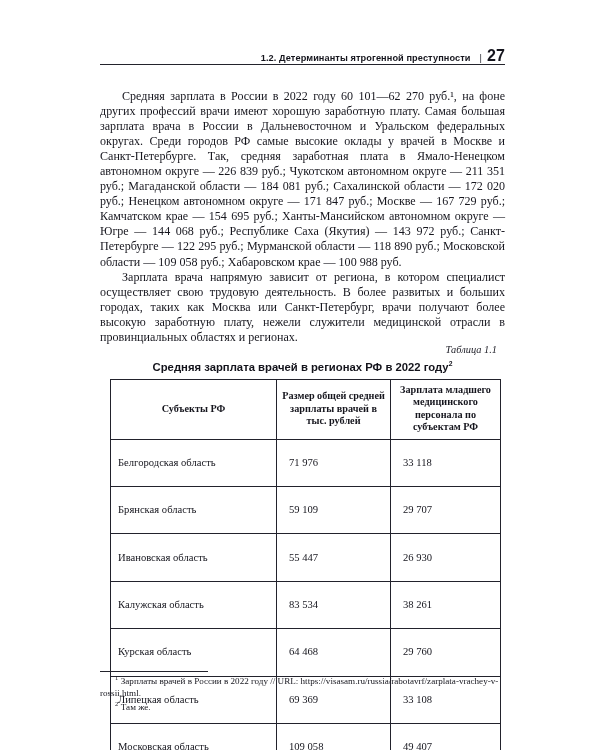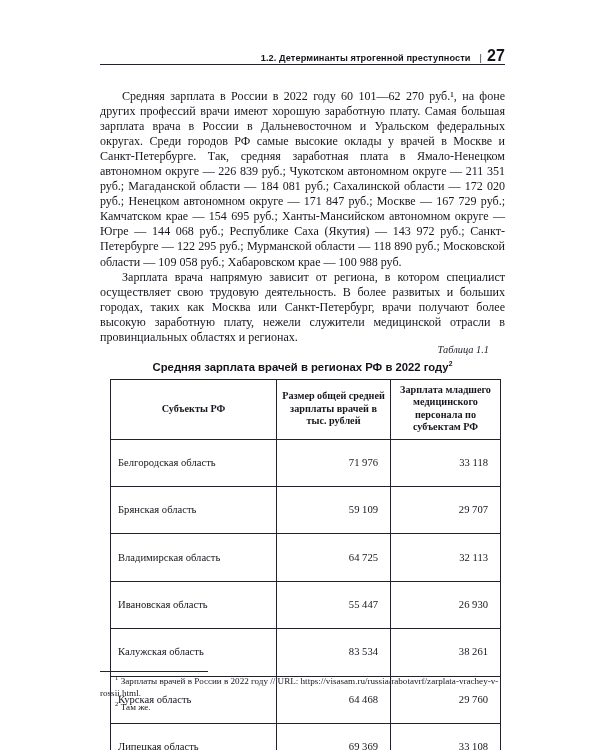--- a/index.html
+++ b/index.html
@@ -78,21 +78,21 @@
   }
   sup.fn {
     font-size: 0.62em;
     vertical-align: super;
     line-height: 0;
   }
 
   
   .tbl-number {
     position: absolute;
-    left: 84px;
+    left: 92px;
     top: 344px;
     width: 405px;
     text-align: right;
     font-family: "Liberation Serif", serif;
     font-style: italic;
     font-size: 10.4px;
     color: #1b1b24;
   }
   .tbl-title {
     position: absolute;
@@ -138,21 +138,21 @@
   table.data tbody td {
     height: 22.4px;
     line-height: 12px;
   }
   table.data tbody td.c-name {
     text-align: left;
     padding-left: 7px;
     font-size: 10.6px;
   }
   table.data tbody td.c-num {
-    text-align: right;
+    text-align: left;
     font-size: 10.6px;
   }
   col.col-name { width: 166px; }
   col.col-doc  { width: 114px; }
   col.col-jr   { width: 110px; }
 
   
   .fn-rule {
     position: absolute;
     left: 100px;
@@ -222,25 +222,20 @@
             <td class="c-name">Белгородская область</td>
             <td class="c-num">71 976</td>
             <td class="c-num">33 118</td>
           </tr>
           <tr>
             <td class="c-name">Брянская область</td>
             <td class="c-num">59 109</td>
             <td class="c-num">29 707</td>
           </tr>
           <tr>
-            <td class="c-name">Владимирская область</td>
-            <td class="c-num">64 725</td>
-            <td class="c-num">32 113</td>
-          </tr>
-          <tr>
             <td class="c-name">Ивановская область</td>
             <td class="c-num">55 447</td>
             <td class="c-num">26 930</td>
           </tr>
           <tr>
             <td class="c-name">Калужская область</td>
             <td class="c-num">83 534</td>
             <td class="c-num">38 261</td>
           </tr>
           <tr>

